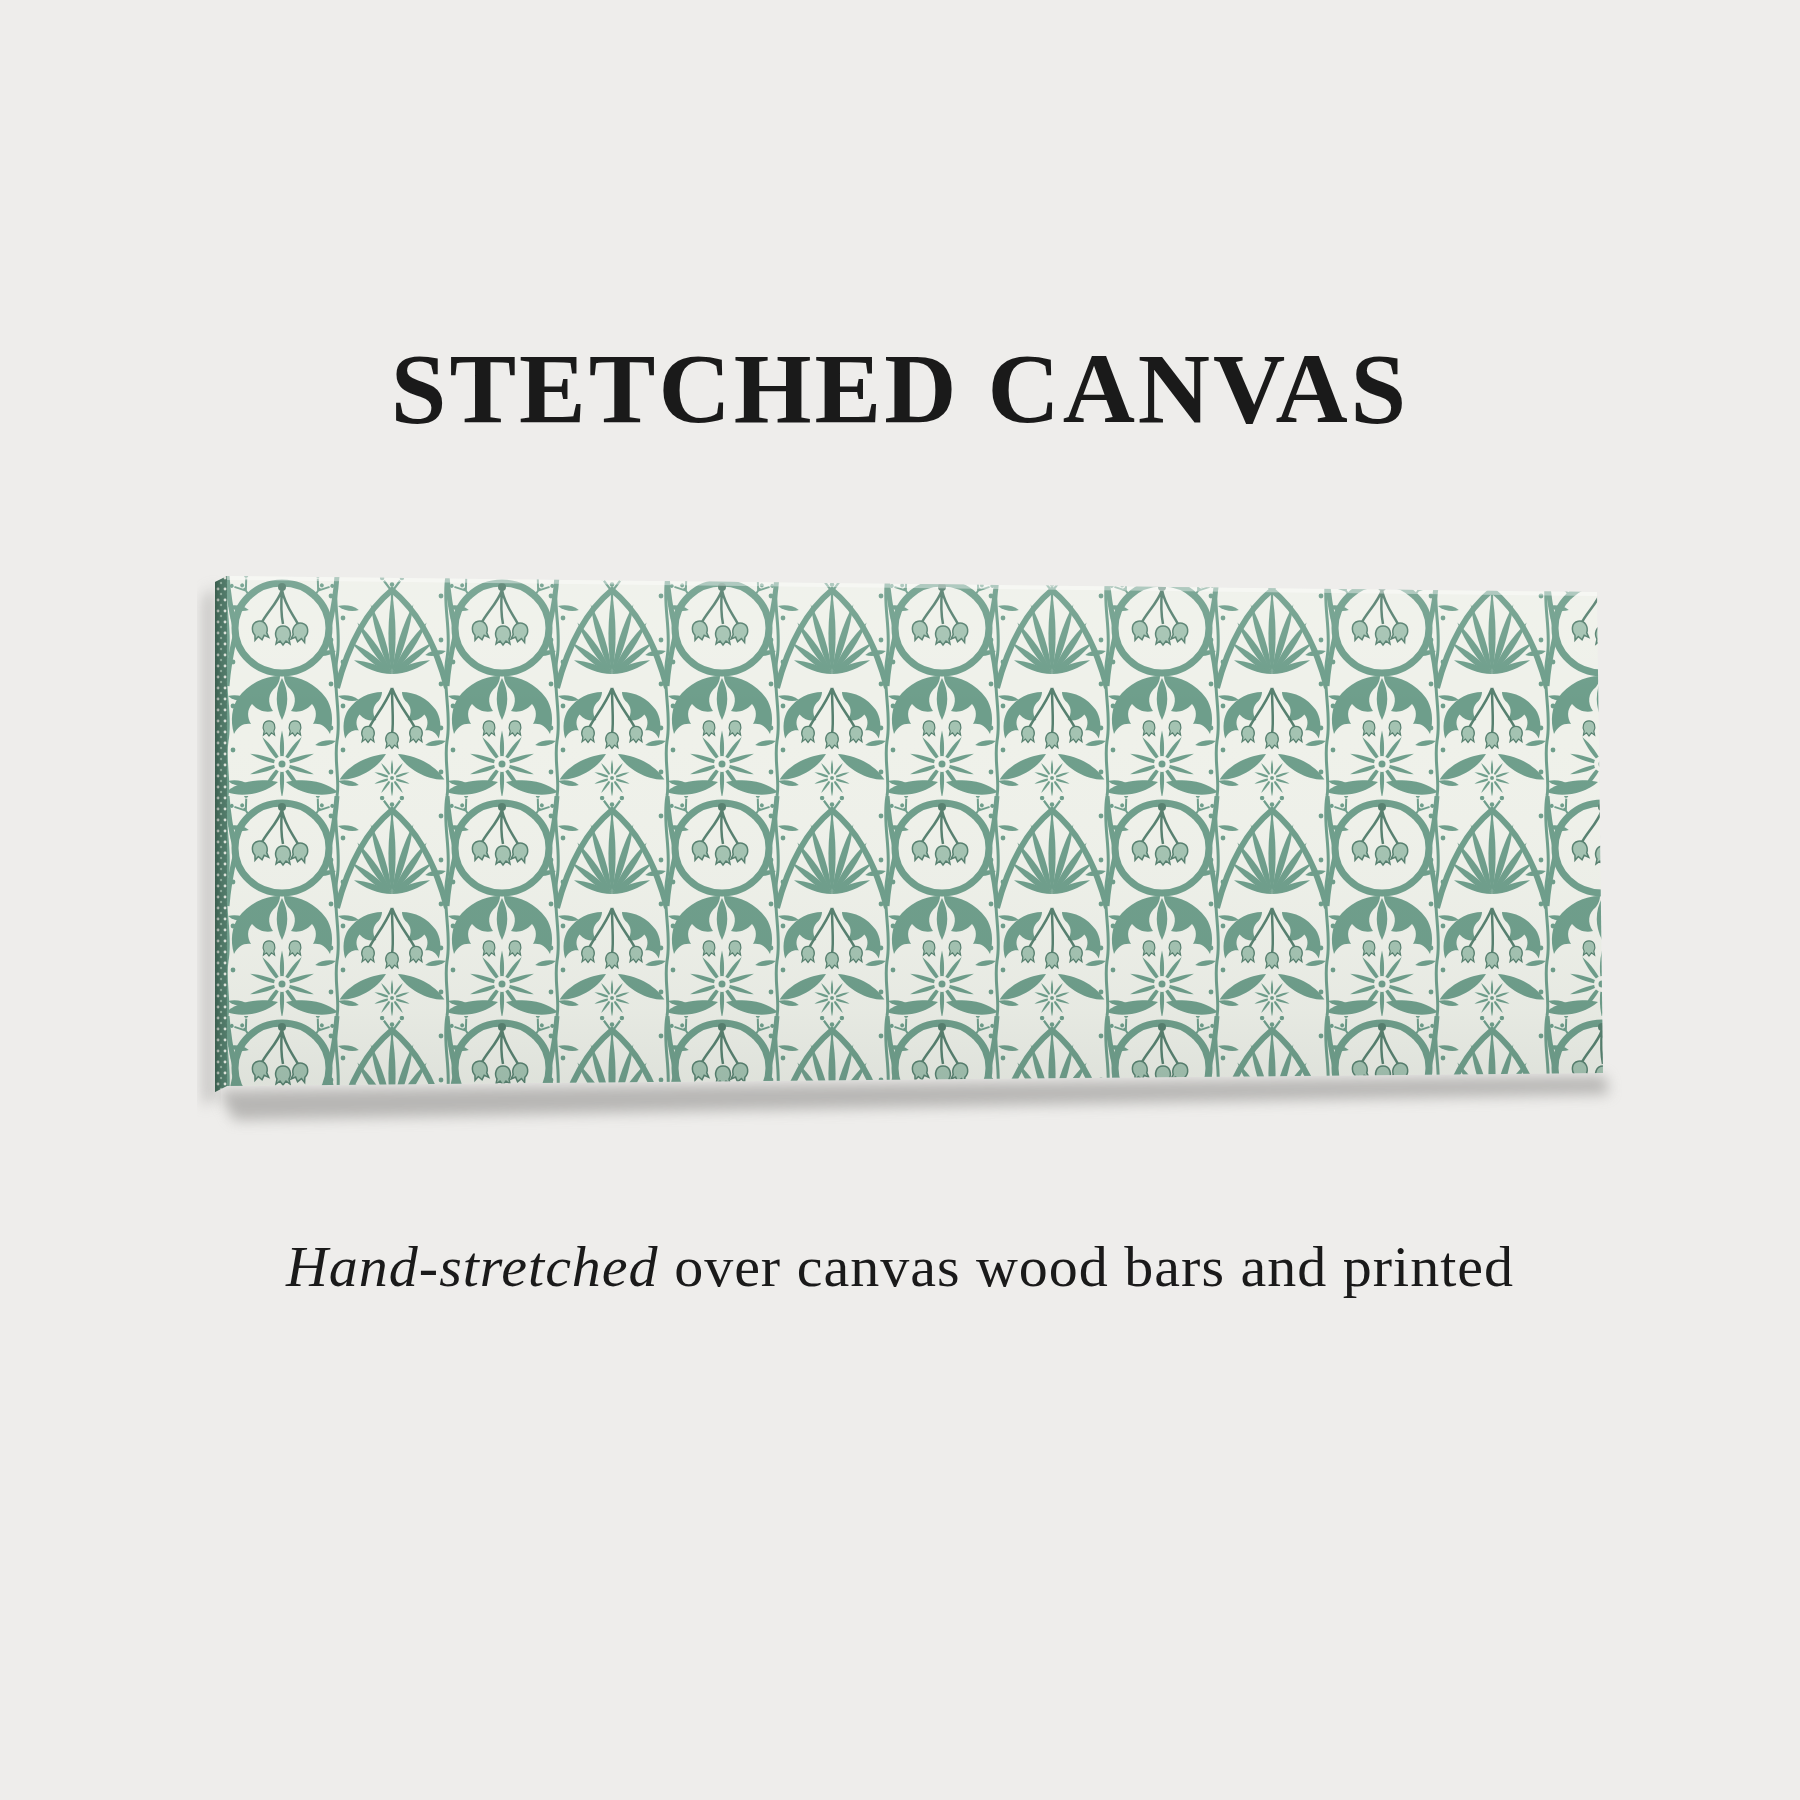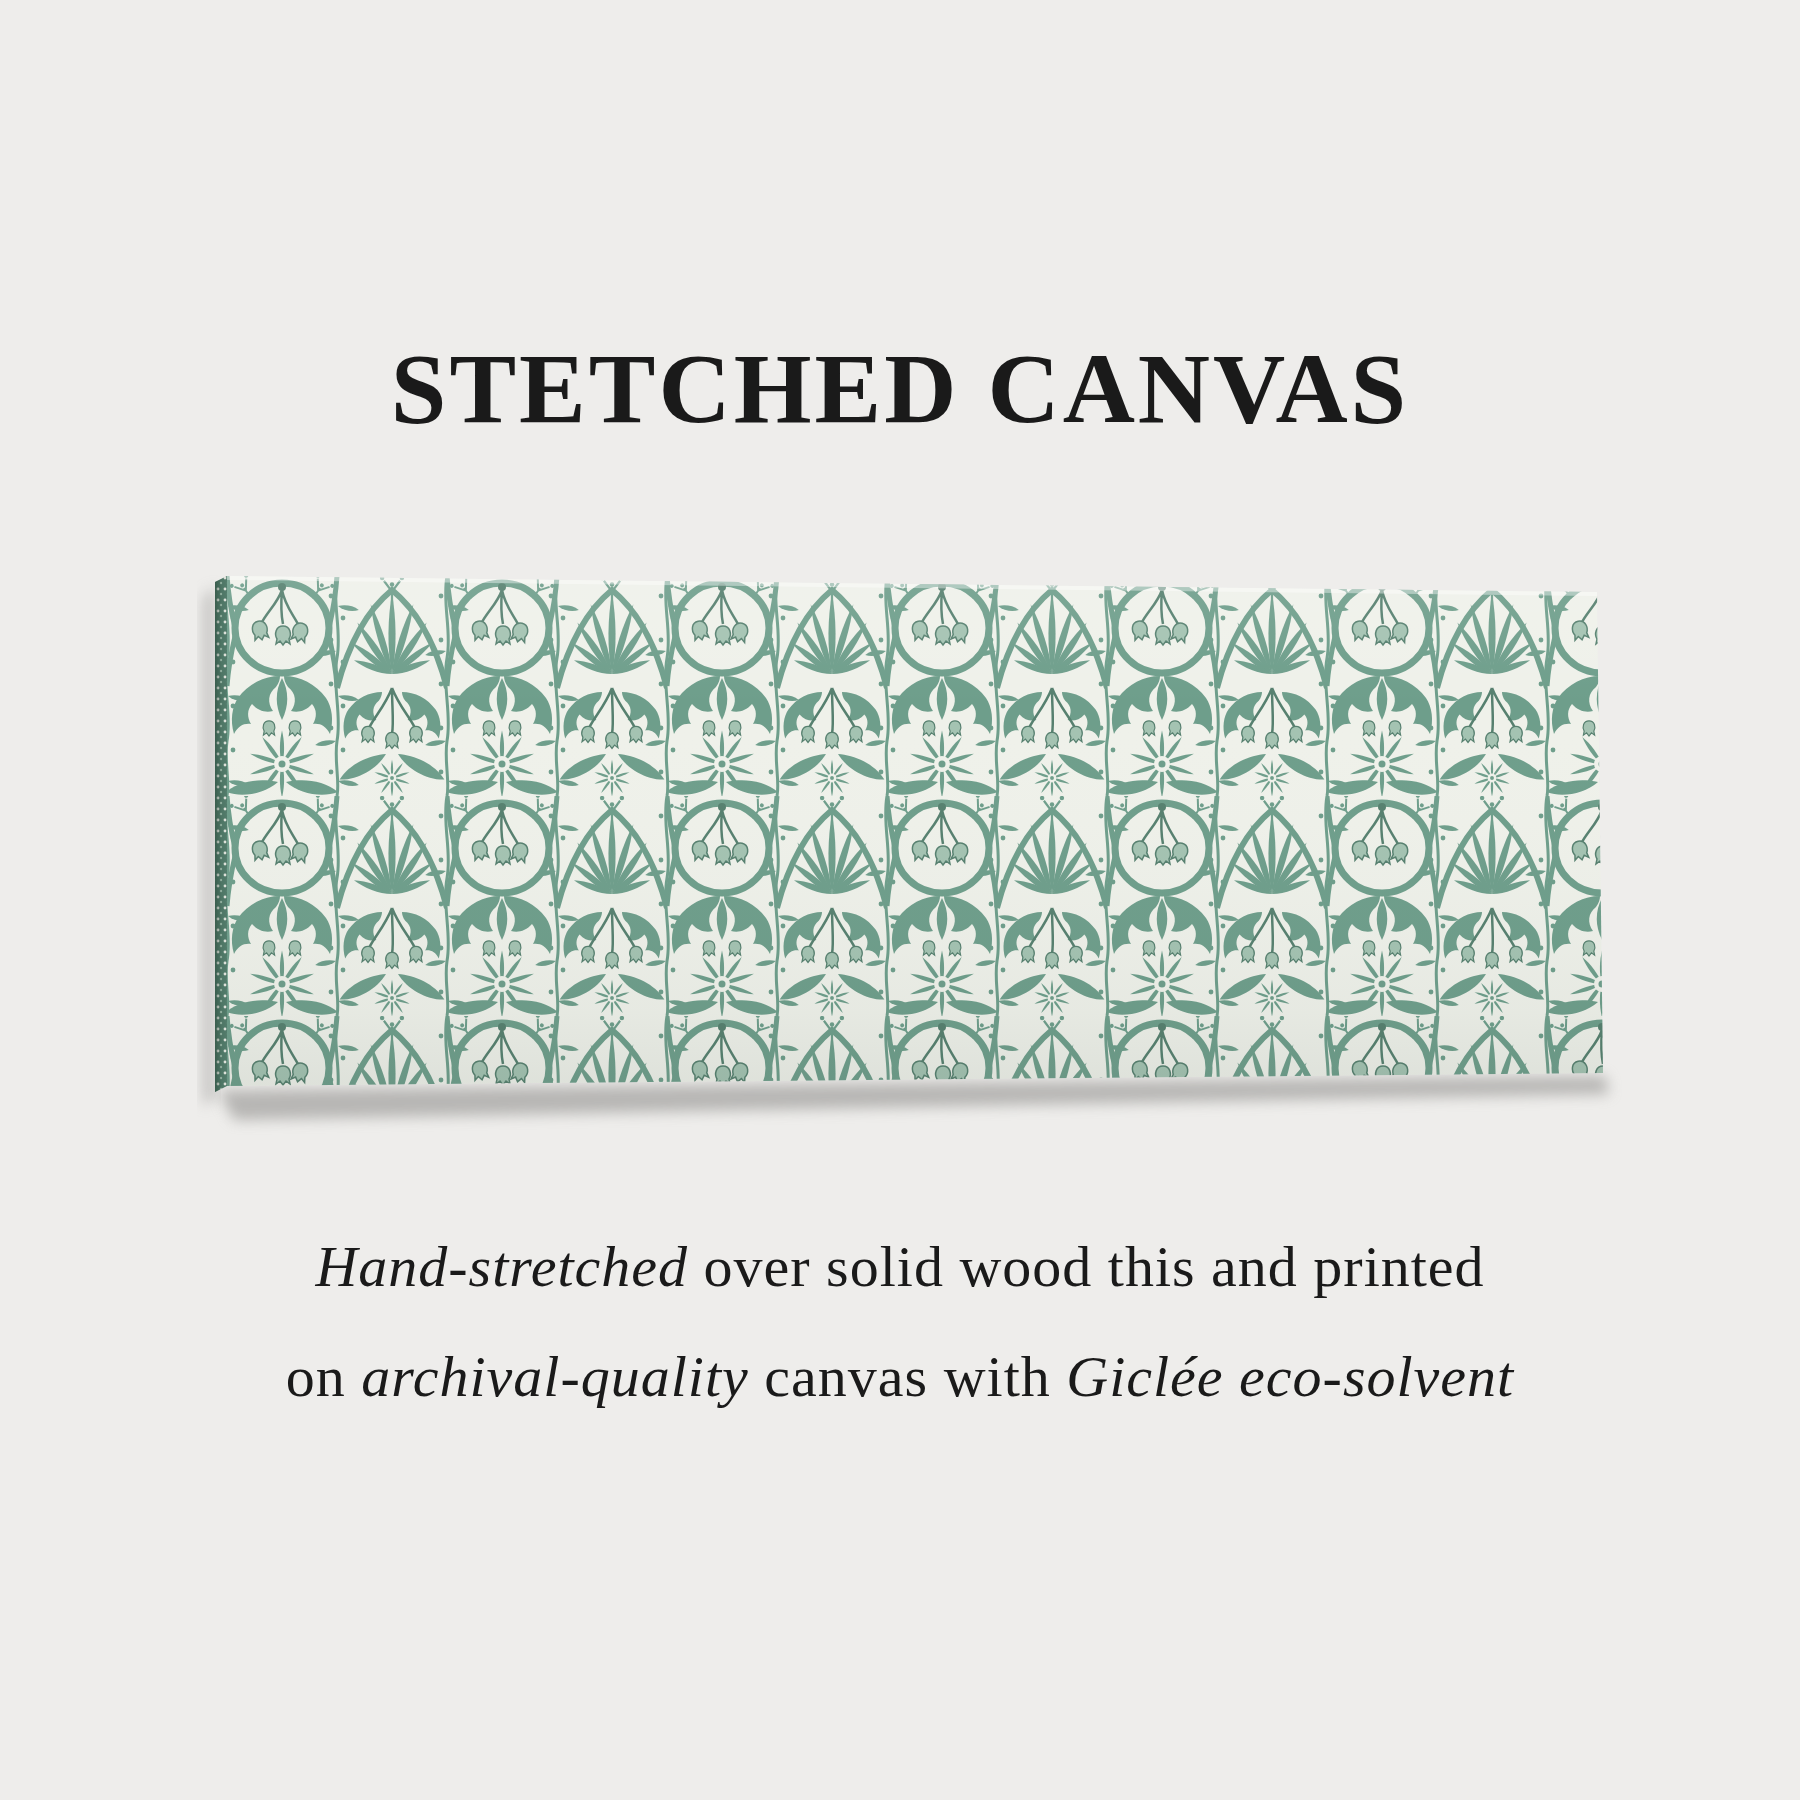--- a/index.html
+++ b/index.html
@@ -211,17 +211,16 @@
 
     <polygon points="55,62 67,56 67,566 55,572" fill="url(#patside)"></polygon>
     <polygon points="55,62 67,56 67,566 55,572" fill="url(#sideShade)"></polygon>
 
     <polygon points="67,56 1437,72 1443,553 67,566" fill="url(#pat)"></polygon>
     <polygon points="67,56 1437,72 1443,553 67,566" fill="url(#sheen)"></polygon>
     <polygon points="67,56 1437,72 1437,76 67,60" fill="#ffffff" opacity="0.4"></polygon>
   </svg>
 
   <div class="desc">
-    <div class="line"><span class="it">Hand-stretched</span><span> over solid wood this and printed</span></div>
-    <div class="line"><span>on </span><span class="it">archival-quality</span><span> canvas with </span><span class="it">Giclée eco-solvent</span></div>
+    <div class="line"><span class="it">Hand-stretched</span><span> over canvas wood bars and printed</span></div>
   </div>
 
 </div>
 
 </body></html>

